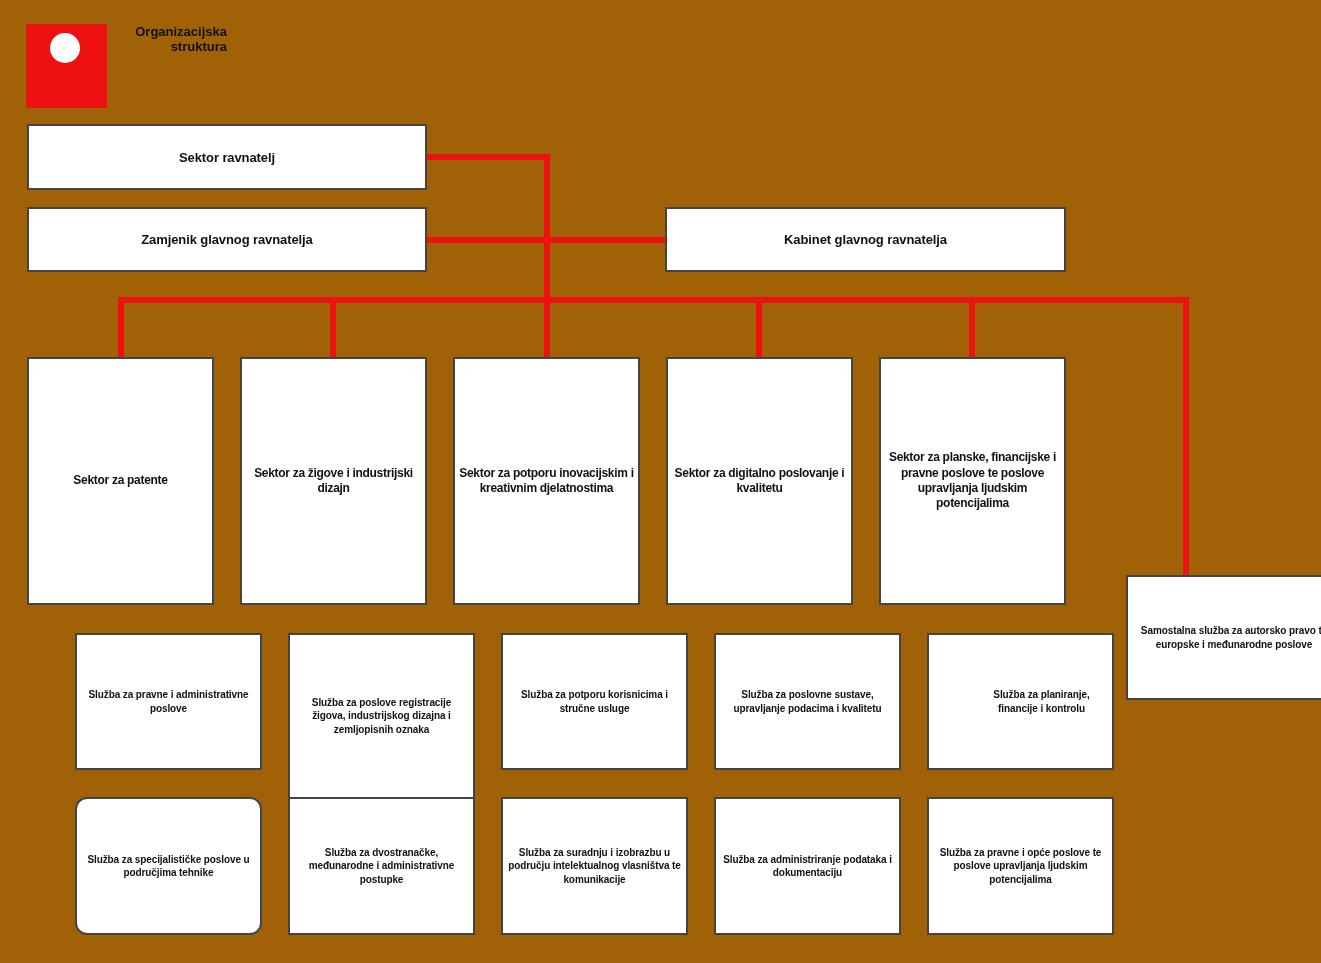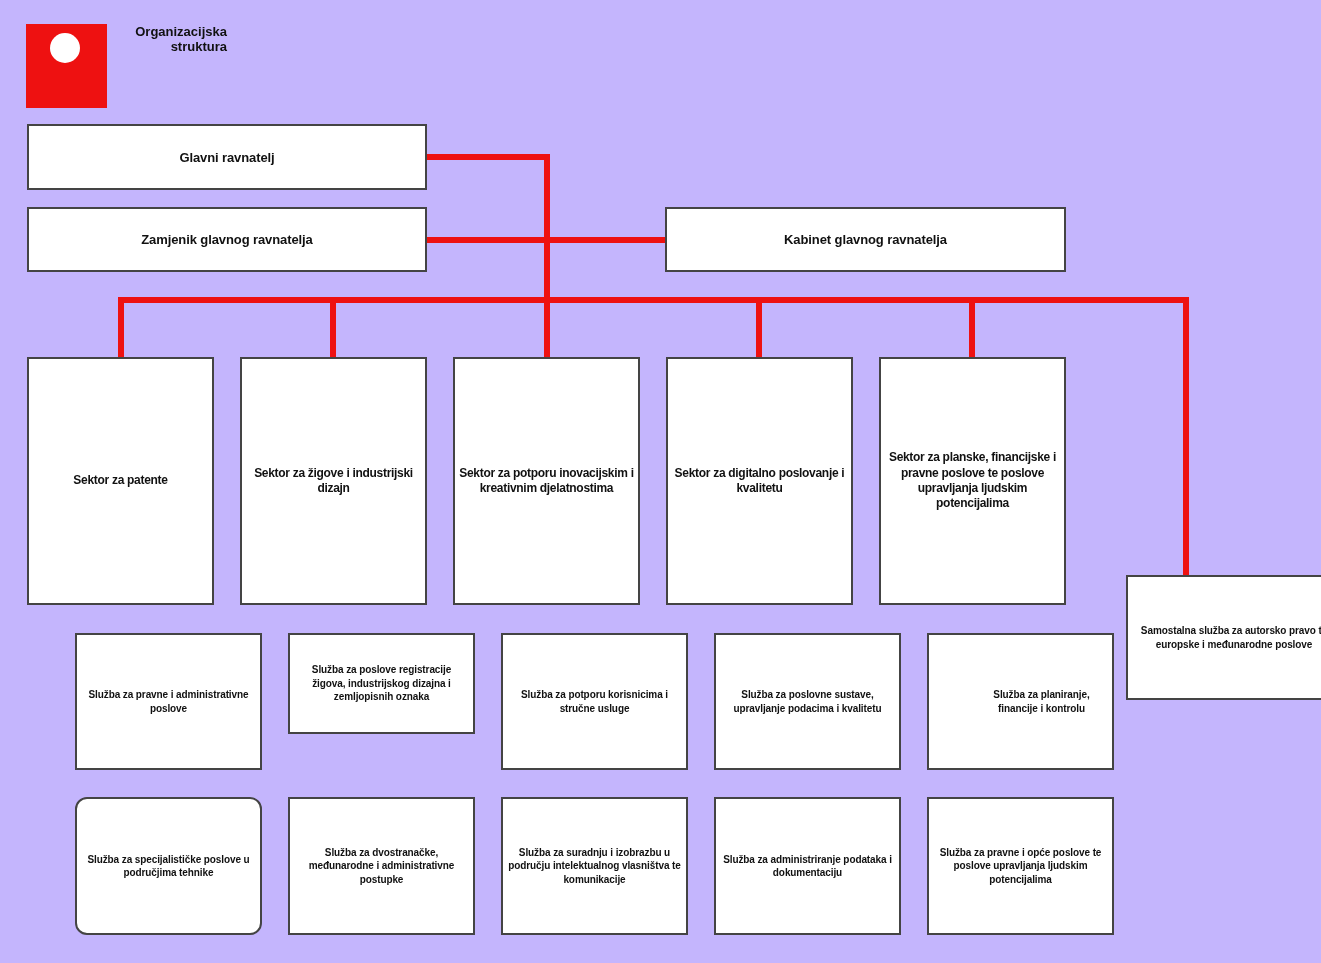--- a/index.html
+++ b/index.html
@@ -5,21 +5,21 @@
   html, body {
     margin: 0;
     padding: 0;
     background: #ffffff;
     font-family: "Liberation Sans", sans-serif;
   }
   #canvas {
     position: relative;
     width: 1321px;
     height: 963px;
-    background: #c4b5fd;
+    background: #a16207;
     overflow: hidden;
   }
   
   .logo {
     position: absolute;
     left: 26px; top: 24px;
     width: 81px; height: 84px;
     background: #ee1111;
   }
   .logo-dot {
@@ -91,21 +91,21 @@
   <div class="vline" style="left:544px; top:154px; width:6px; height:203px;"></div>
   <div class="hline" style="left:427px; top:237px; width:238px; height:6px;"></div>
   <div class="hline" style="left:118px; top:297px; width:1071px; height:6px;"></div>
   <div class="vline" style="left:118px; top:297px; width:6px; height:60px;"></div>
   <div class="vline" style="left:330px; top:297px; width:6px; height:60px;"></div>
   <div class="vline" style="left:756px; top:297px; width:6px; height:60px;"></div>
   <div class="vline" style="left:969px; top:297px; width:6px; height:60px;"></div>
   <div class="vline" style="left:1183px; top:297px; width:6px; height:278px;"></div>
 
   <div class="box box-top" style="left:27px; top:124px; width:400px; height:66px;">
-    <span>Glavni ravnatelj</span>
+    <span>Sektor ravnatelj</span>
   </div>
   <div class="box box-top" style="left:27px; top:207px; width:400px; height:65px;">
     <span>Zamjenik glavnog ravnatelja</span>
   </div>
   <div class="box box-top" style="left:665px; top:207px; width:401px; height:65px;">
     <span>Kabinet glavnog ravnatelja</span>
   </div>
 
   <div class="box box-sector" style="left:27px; top:357px; width:187px; height:248px;">
     <span>Sektor za patente</span>
@@ -123,21 +123,21 @@
     <span>Sektor za planske, financijske i pravne poslove te poslove upravljanja ljudskim potencijalima</span>
   </div>
 
   <div class="box box-service" style="left:1078px; top:575px; width:216px; height:125px;">
     <span>Samostalna služba za autorsko pravo te europske i međunarodne poslove</span>
   </div>
 
   <div class="box box-service" style="left:27px; top:633px; width:187px; height:137px;">
     <span>Služba za pravne i administrativne poslove</span>
   </div>
-  <div class="box box-service" style="left:240px; top:633px; width:187px; height:101px;">
+  <div class="box box-service" style="left:240px; top:633px; width:187px; height:166px;">
     <span>Služba za poslove registracije žigova, industrijskog dizajna i zemljopisnih oznaka</span>
   </div>
   <div class="box box-service" style="left:453px; top:633px; width:187px; height:137px;">
     <span>Služba za potporu korisnicima i stručne usluge</span>
   </div>
   <div class="box box-service" style="left:666px; top:633px; width:187px; height:137px;justify-content:center;">
     <span>Služba za poslovne sustave, upravljanje podacima i kvalitetu</span>
   </div>
   <div class="box box-service" style="left:879px; top:633px; width:187px; height:137px;padding-left:46px;">
     <span>Služba za planiranje, financije i kontrolu</span>

